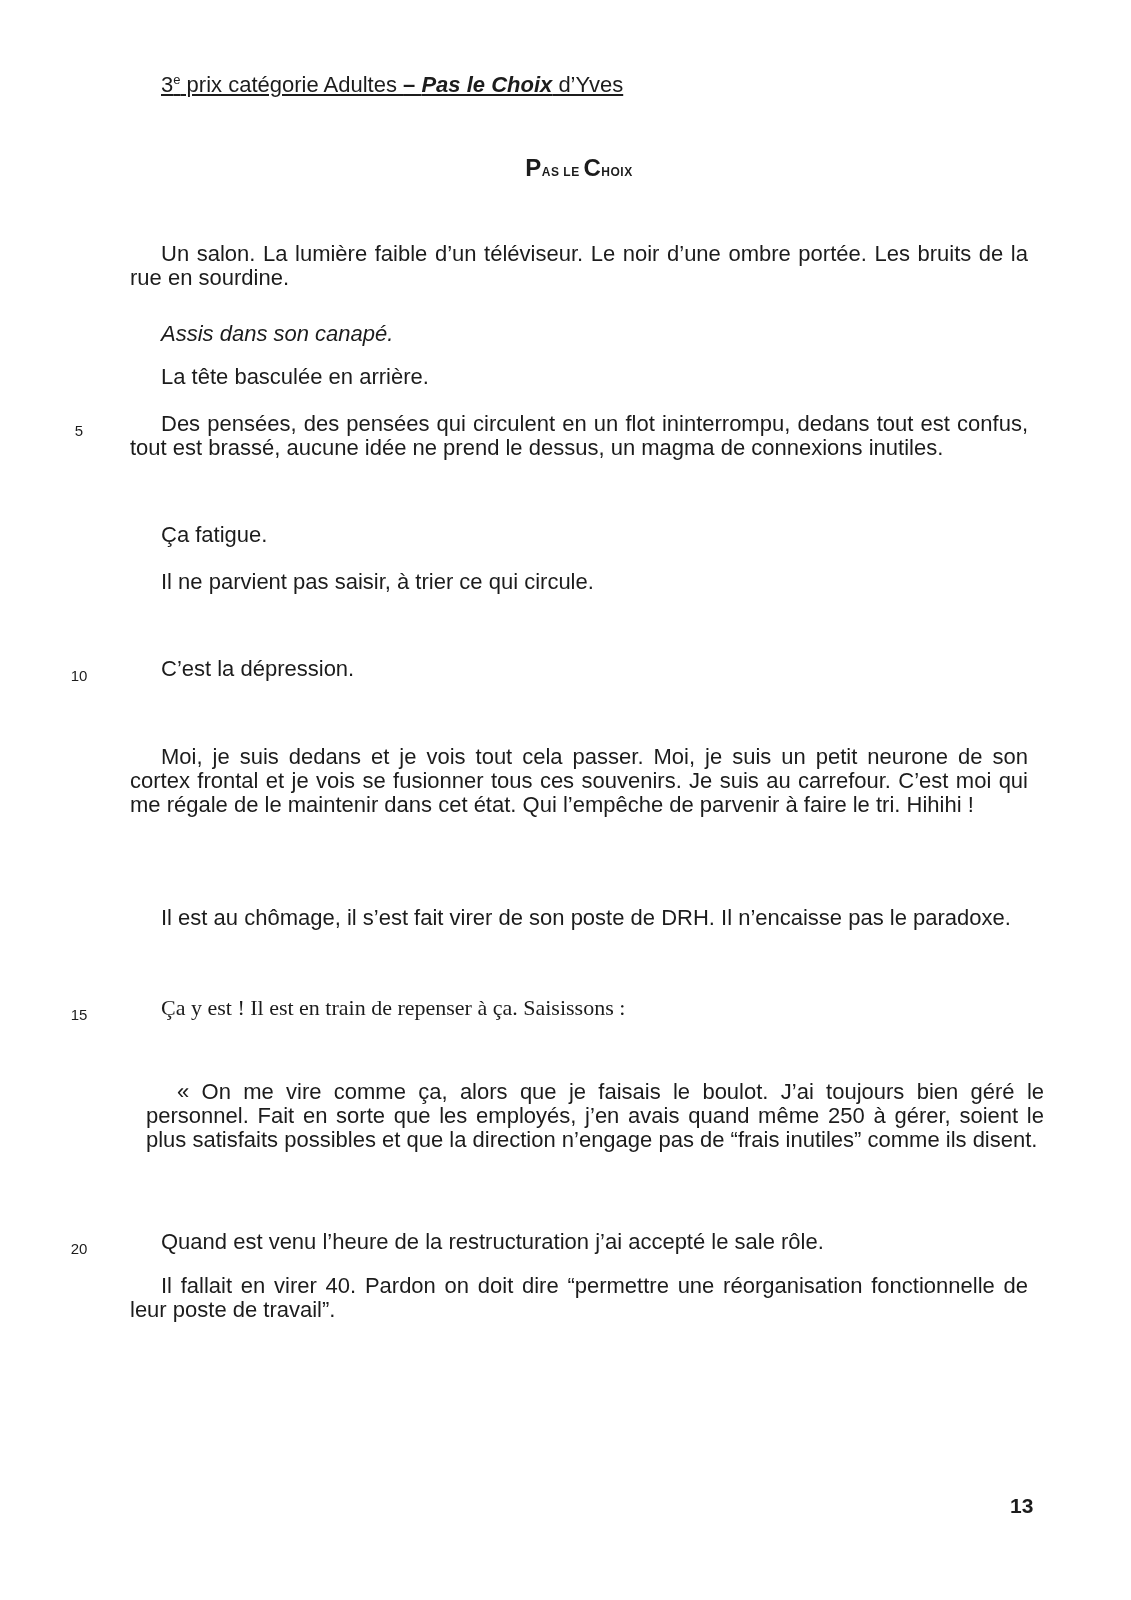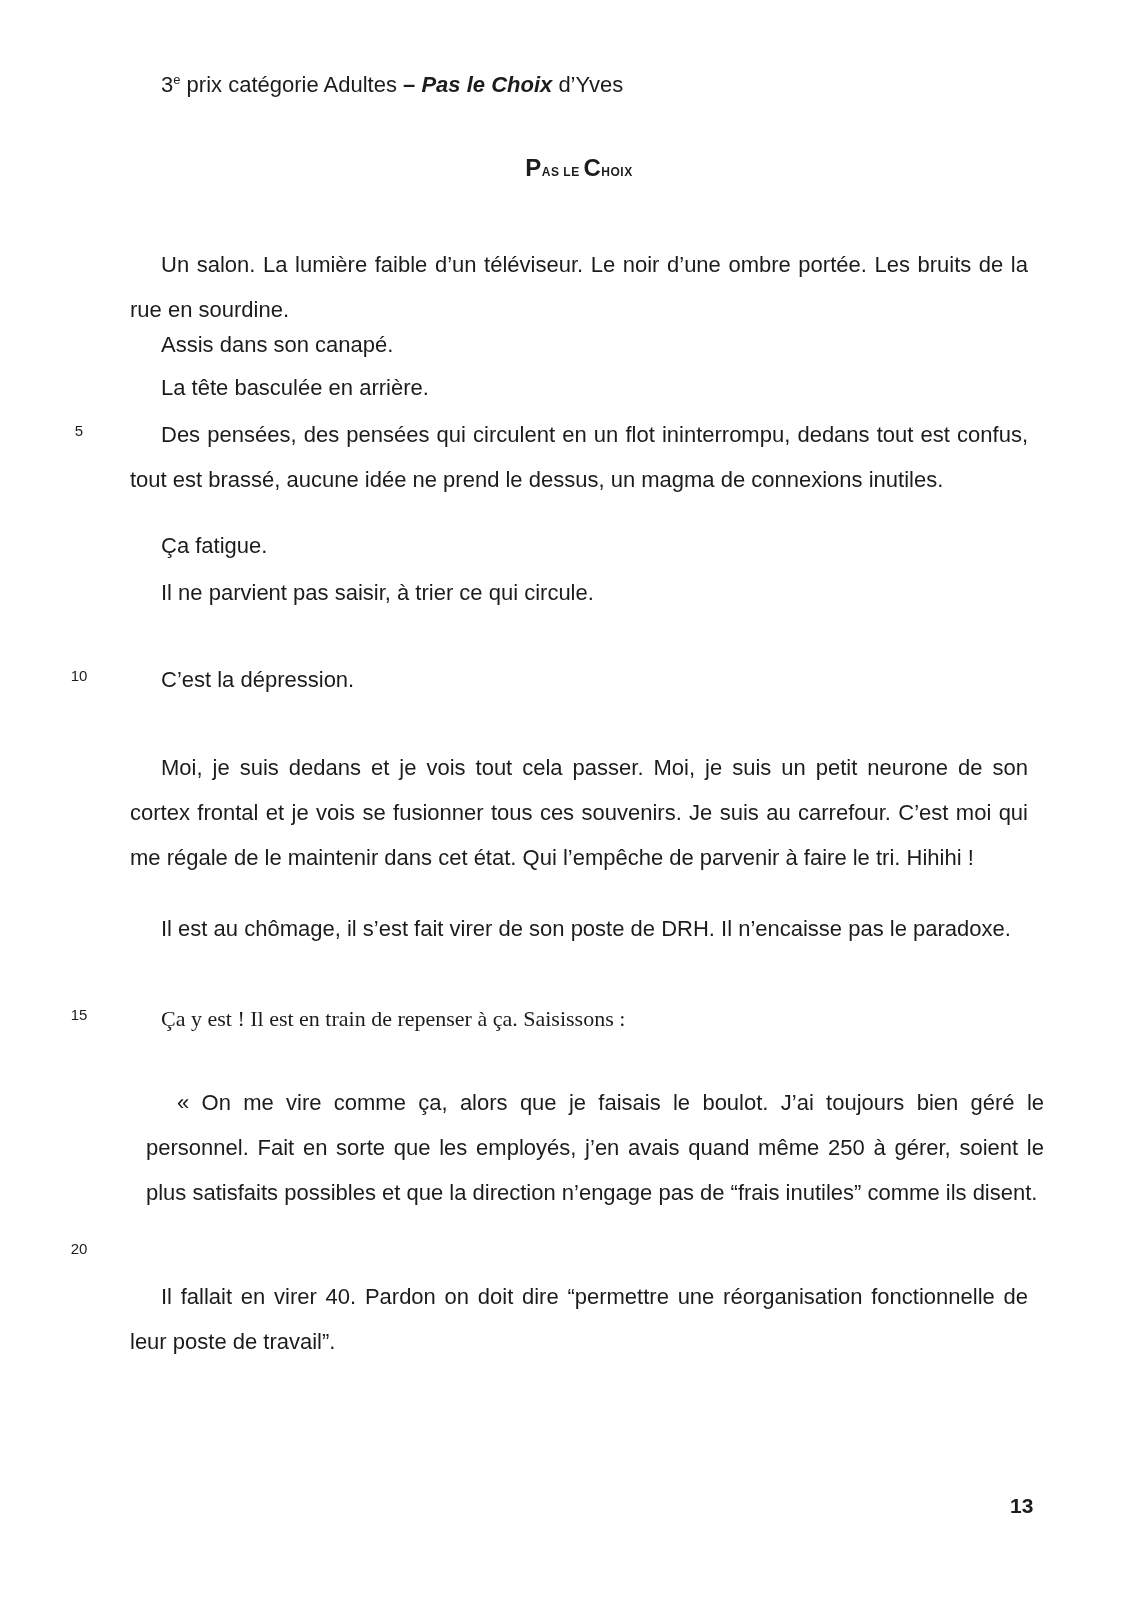--- a/index.html
+++ b/index.html
@@ -10,39 +10,40 @@
     background:#ffffff;
     font-family:"Liberation Sans","DejaVu Sans",sans-serif;
     color:#1c1c1c;
     overflow:hidden;
   }
   .header-line{
     position:absolute;top:70px;left:130px;width:898px;
     font-size:22px;line-height:30px;
     text-indent:31px;
     white-space:nowrap;
+    text-decoration:underline;
   }
   .header-line sup{font-size:13px;line-height:0;vertical-align:super;}
   .hdr-bold{font-weight:bold;}
   .hdr-bolditalic{font-weight:bold;font-style:italic;}
   .doc-title{
     position:absolute;top:152px;left:130px;width:898px;
     text-align:center;font-weight:bold;line-height:32px;
     letter-spacing:0.5px;
   }
   .tcap{font-size:24px;}
   .tsmall{font-size:12px;}
   .para{
     position:absolute;left:130px;width:898px;
-    font-size:22px;line-height:45px;
+    font-size:22px;line-height:24px;
     text-align:justify;text-indent:31px;
     margin:0;
   }
   .p-1{top:242px;}
-  .p-2{top:322px;}
+  .p-2{top:322px;font-style:italic;}
   .p-3{top:365px;}
   .p-4{top:412px;}
   .p-5{top:523px;}
   .p-6{top:570px;}
   .p-7{top:657px;}
   .p-8{top:745px;}
   .p-9{top:906px;}
   .p-10{top:996px;font-family:Liberation Serif, serif;}
   .p-11{top:1080px;margin-left:16px;}
   .p-12{top:1230px;}
@@ -80,17 +81,18 @@
   <p class="para p-2">Assis dans son canapé.</p>
   <p class="para p-3">La tête basculée en arrière.</p>
   <p class="para p-5">Ça fatigue.</p>
   <p class="para p-4">Des pensées, des pensées qui circulent en un flot ininterrompu, dedans tout est confus, tout est brassé, aucune idée ne prend le dessus, un magma de connexions inutiles.</p>
   <p class="para p-6">Il ne parvient pas saisir, à trier ce qui circule.</p>
   <p class="para p-7">C’est la dépression.</p>
   <p class="para p-8">Moi, je suis dedans et je vois tout cela passer. Moi, je suis un petit neurone de son cortex frontal et je vois se fusionner tous ces souvenirs. Je suis au carrefour. C’est moi qui me régale de le maintenir dans cet état. Qui l’empêche de parvenir à faire le tri. Hihihi&nbsp;!</p>
   <p class="para p-9">Il est au chômage, il s’est fait virer de son poste de DRH. Il n’encaisse pas le paradoxe.</p>
   <p class="para p-10">Ça y est&nbsp;! Il est en train de repenser à ça. Saisissons&nbsp;:</p>
   <p class="para p-11">«&nbsp;On me vire comme ça, alors que je faisais le boulot. J’ai toujours bien géré le personnel. Fait en sorte que les employés, j’en avais quand même 250 à gérer, soient le plus satisfaits possibles et que la direction n’engage pas de “frais inutiles” comme ils disent.</p>
+  <p class="para p-12">Quand est venu l’heure de la restructuration j’ai accepté le sale rôle.</p>
   <p class="para p-13">Il fallait en virer 40. Pardon on doit dire “permettre une réorganisation fonctionnelle de leur poste de travail”.</p>
 
   <div class="page-number">13</div>
 
 </div>
 
 </body></html>

